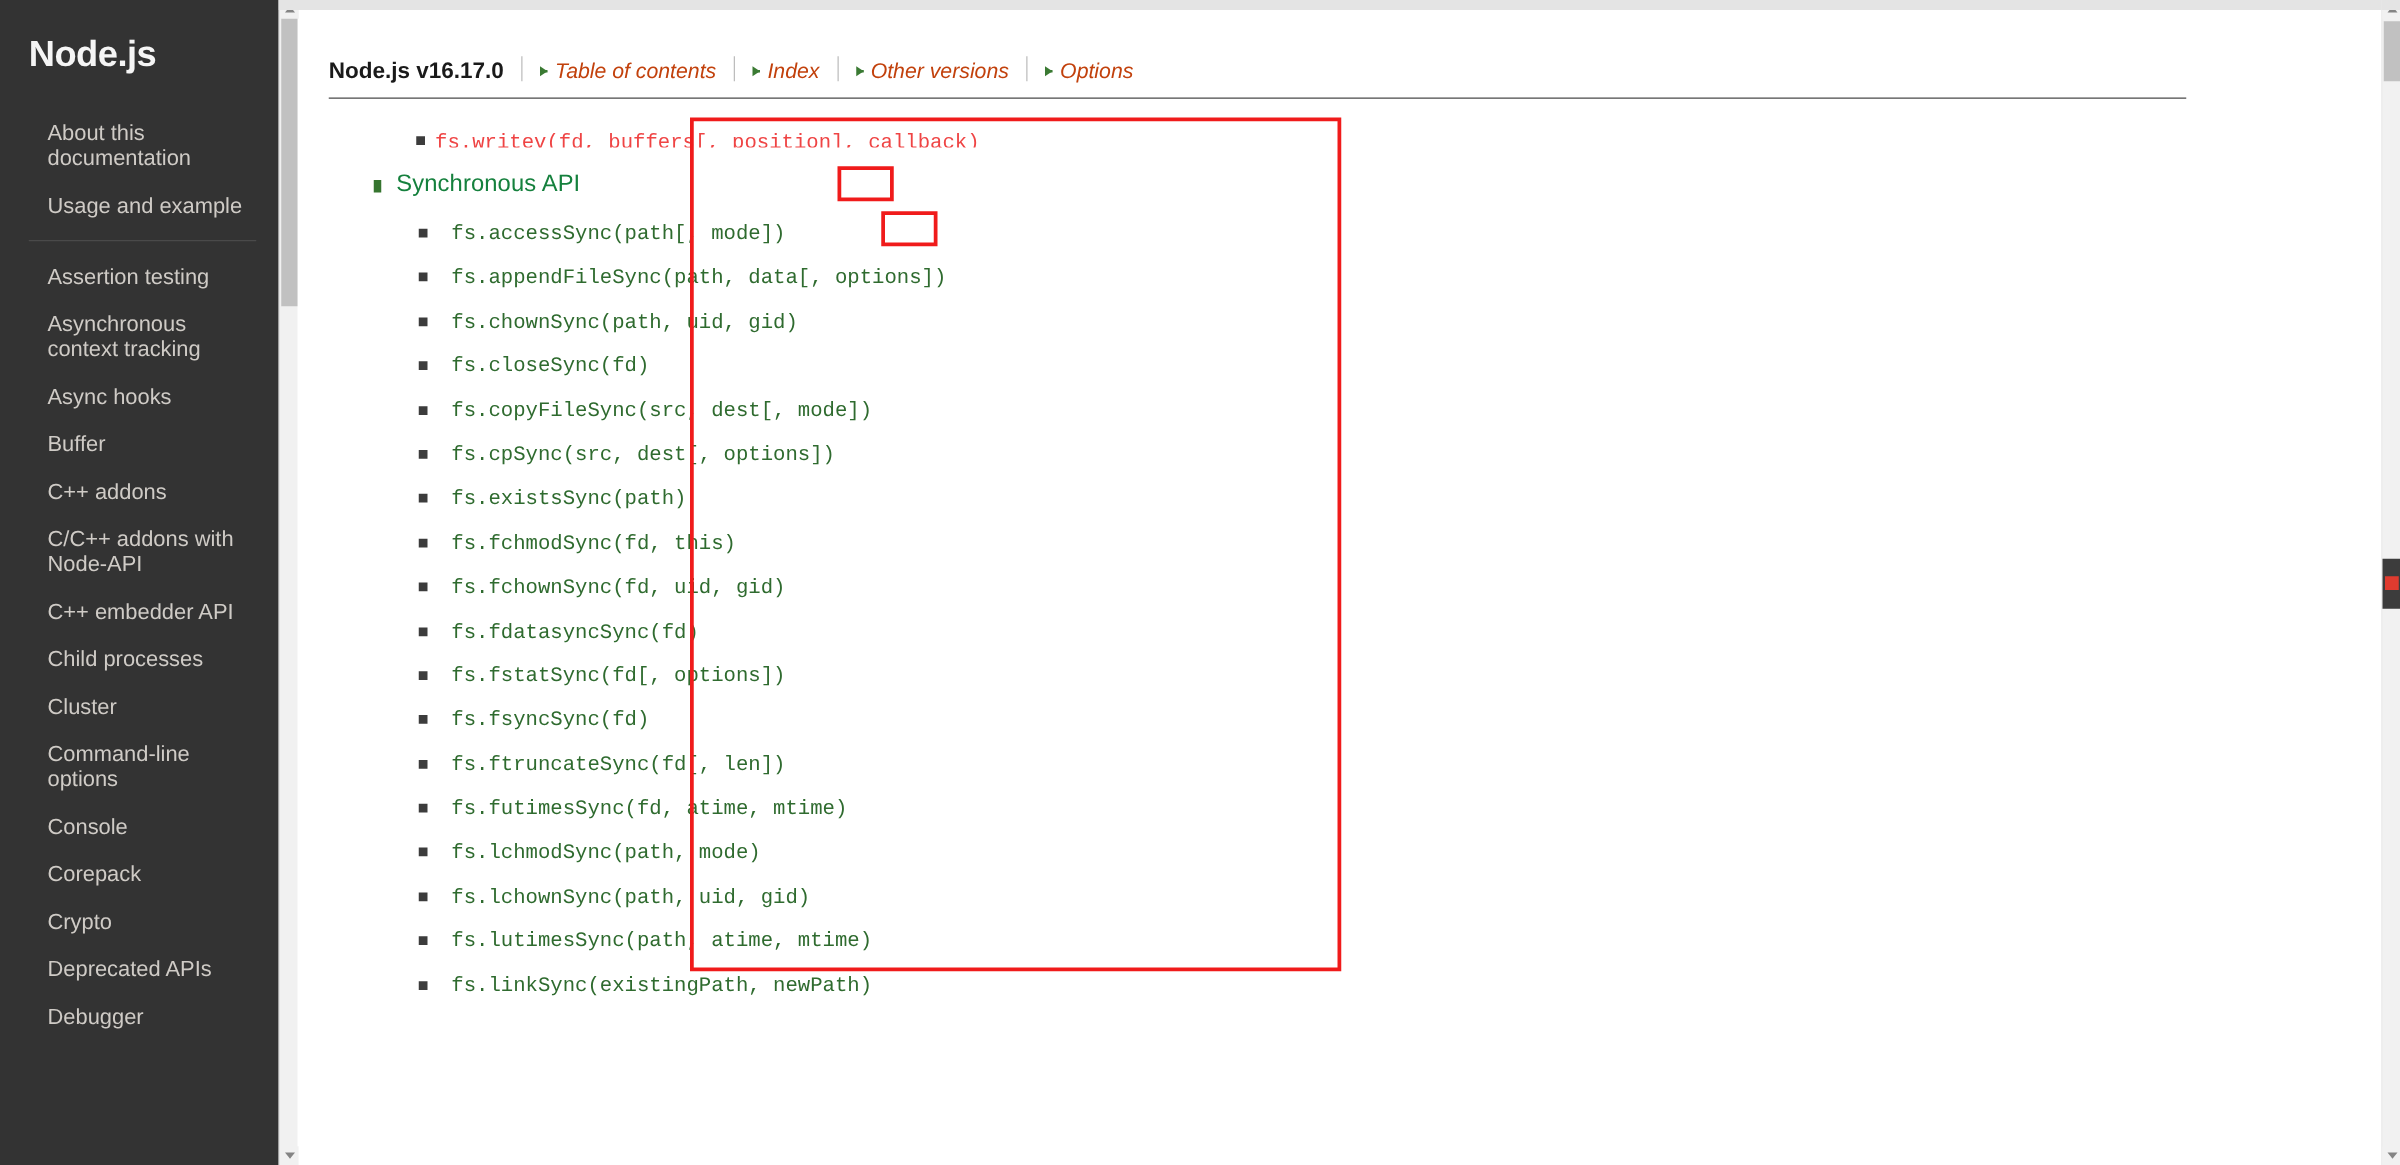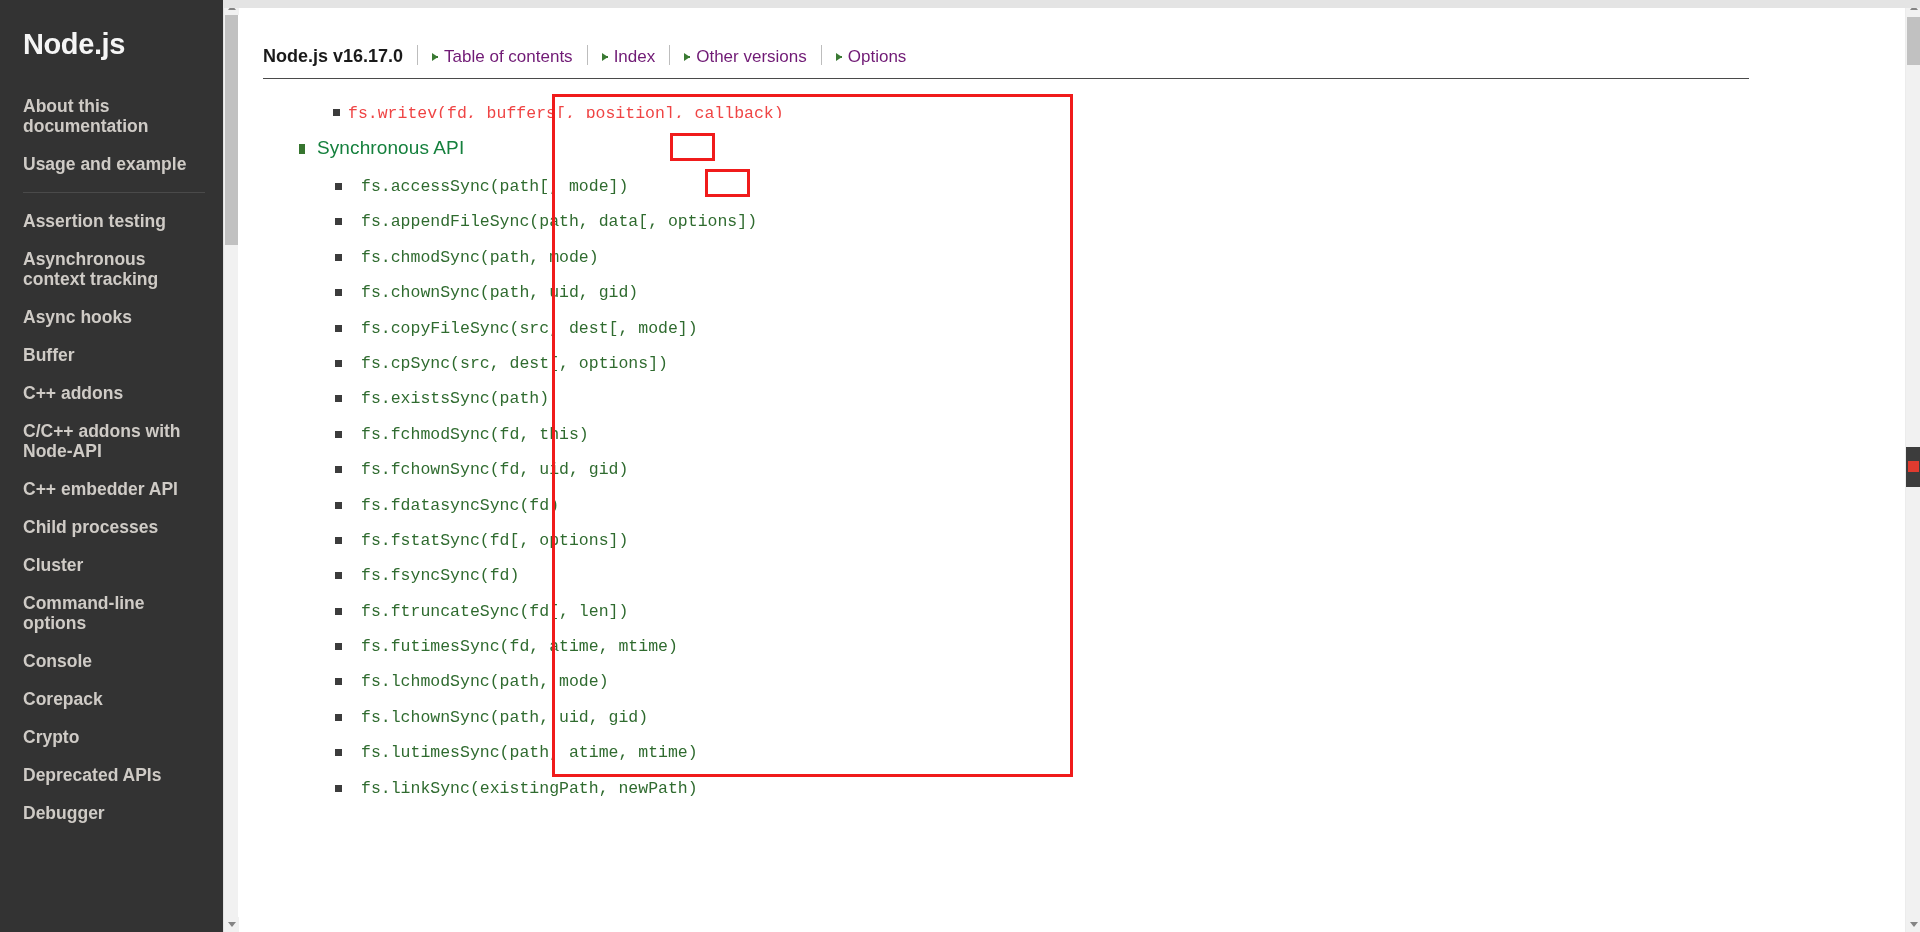--- a/index.html
+++ b/index.html
@@ -21,22 +21,21 @@
   #sidebar-inner { padding:0 0 0 0; }
   .nav-logo {
     color:#f5f5f5;
     font-size:29px;
     font-weight:700;
     letter-spacing:-0.4px;
     padding:28px 8px 26px 23px;
   }
   .nav-list { list-style:none; }
   .nav-item {
-    padding:0 18px 0 23px;
-    font-weight:bold;
+    padding:0 18px 0 38px;
   }
   .nav-link {
     display:block;
     color:#cfcbc6;
     font-size:17.5px;
     line-height:20px;
     padding:9px 0 9px 0;
     text-decoration:none;
     cursor:pointer;
   }
@@ -97,26 +96,27 @@
     color:#1a1a1a;
     padding-right:14px;
   }
   .hdr-sep {
     display:inline-block;
     width:1px; height:20px;
     background:#bdbdbd;
     position:relative; top:3px;
   }
   .hdr-link {
-    color:#701a75;
+    color:#c2410c;
     font-size:17px;
     text-decoration:none;
     padding:0 14px;
     cursor:pointer;
     white-space:nowrap;
+    font-style:italic;
   }
   .hdr-arrow {
     display:inline-block;
     width:0;height:0;
     border-top:4px solid transparent;
     border-bottom:4px solid transparent;
     border-left:6px solid #3a7a33;
     position:relative; top:-1px;
     margin-right:6px;
   }
@@ -364,25 +364,25 @@
       <li>
           <span class="li-bullet"></span>
           <a class="li-text">fs.accessSync(path[, mode])</a>
         </li>
       <li>
           <span class="li-bullet"></span>
           <a class="li-text">fs.appendFileSync(path, data[, options])</a>
         </li>
       <li>
           <span class="li-bullet"></span>
-          <a class="li-text">fs.chmodSync(path, mode)</a>
-        </li>
-      <li>
-          <span class="li-bullet"></span>
           <a class="li-text">fs.chownSync(path, uid, gid)</a>
+        </li>
+      <li>
+          <span class="li-bullet"></span>
+          <a class="li-text">fs.closeSync(fd)</a>
         </li>
       <li>
           <span class="li-bullet"></span>
           <a class="li-text">fs.copyFileSync(src, dest[, mode])</a>
         </li>
       <li>
           <span class="li-bullet"></span>
           <a class="li-text">fs.cpSync(src, dest[, options])</a>
         </li>
       <li>

